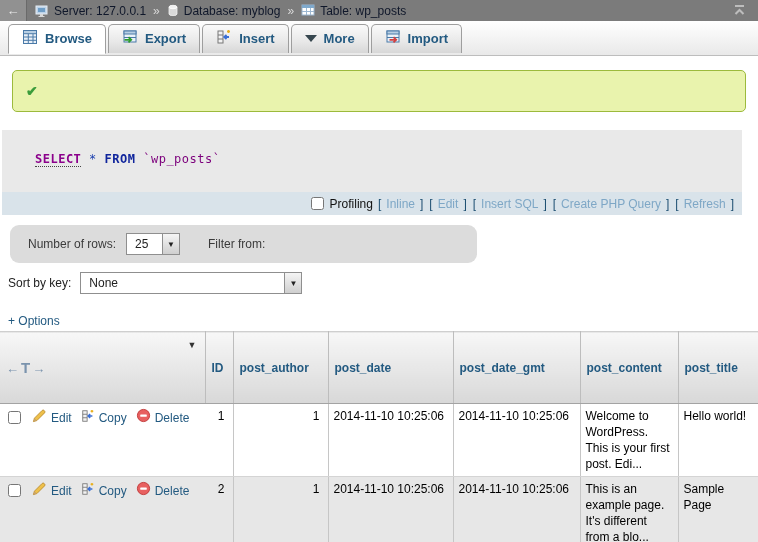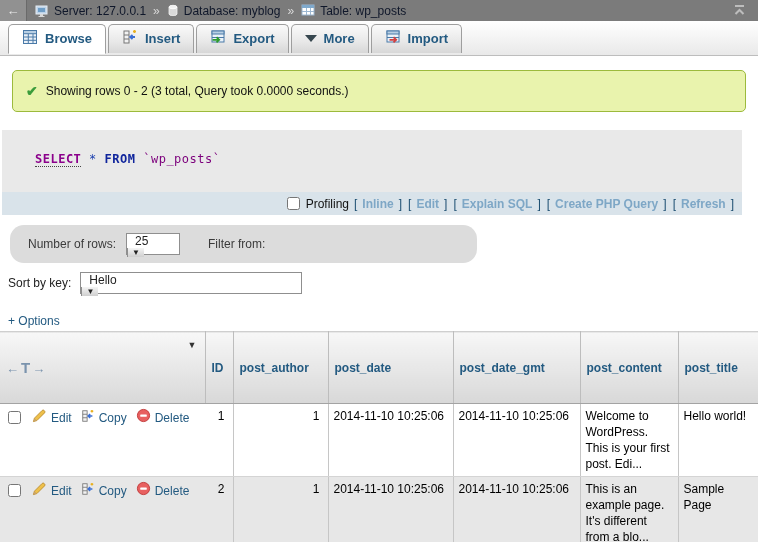--- a/index.html
+++ b/index.html
@@ -58,32 +58,32 @@
   .sql { font-family:"DejaVu Sans Mono", monospace; font-size:12px; letter-spacing:0.5px; }
   .kw-select { color:#8b008b; font-weight:bold; border-bottom:1px dotted #444; cursor:pointer; }
   .sql-op { color:#1b3fae; }
   .kw { color:#10259c; font-weight:bold; }
   .ident { color:#7c007c; }
   .query-toolbar {
     background:#d9e3ea; height:23px; display:flex; align-items:center; justify-content:flex-end;
     padding-right:7px; gap:4px; color:#111;
   }
   .query-toolbar input { width:13px; height:13px; margin-right:2px; }
-  .qlink { color:#7ea7c6; cursor:pointer;font-weight:bold; }
+  .qlink { color:#7ea7c6; cursor:pointer; }
   .br { color:#1d4f72; margin:0 1px; }
 
   
   .rows-bar {
     position:absolute; top:225px; left:10px; width:467px; height:38px;
-    background:#dcdcdc; border-radius:14px; display:flex; align-items:center;
+    background:#dcdcdc; border-radius:9px; display:flex; align-items:center;
     padding-left:18px; gap:10px; color:#3b3b3b;
   }
   .select {
     display:inline-flex; align-items:stretch; height:22px; background:#fff;
-    border:1px solid #8f8f8f; cursor:pointer;flex-direction:column;
+    border:1px solid #8f8f8f; cursor:pointer;
   }
   .select .val { display:flex; align-items:center; padding:0 8px; color:#222; }
   .select .btn {
     width:17px; border-left:1px solid #8f8f8f; display:flex; align-items:center; justify-content:center;
     background:linear-gradient(180deg,#f5f5f5,#cfcfcf); font-size:8px; color:#222;
   }
   .sel-rows { width:54px; }
   .sel-rows .val { flex:1; }
   .filter-label { margin-left:18px; }
   .filter-input {
@@ -177,60 +177,59 @@
           <line x1="11" y1="5" x2="11" y2="14.5" stroke="#4a7aa8"></line>
           <line x1="1.5" y1="8" x2="14.5" y2="8" stroke="#4a7aa8"></line>
           <line x1="1.5" y1="11.3" x2="14.5" y2="11.3" stroke="#4a7aa8"></line>
         </svg>
     </span>
     <span>Browse</span>
   </div>
   <div class="tab">
     <span>
       <svg width="16" height="16" viewBox="0 0 16 16">
+          <rect x="2" y="2" width="12" height="11" fill="#eaf2f9" stroke="#4a7aa8"></rect>
+          <rect x="2" y="2" width="12" height="3" fill="#b8cfe4" stroke="#4a7aa8"></rect>
+          <line x1="2" y1="8.5" x2="14" y2="8.5" stroke="#4a7aa8"></line>
+          <path d="M2.5 10.8 H9 M6.5 8.2 L9.2 10.8 L6.5 13.4" stroke="#2e9b2e" stroke-width="1.8" fill="none"></path>
+        </svg>
+    </span>
+    <span>Export</span>
+  </div>
+  <div class="tab">
+    <span>
+      <svg width="16" height="16" viewBox="0 0 16 16">
           <rect x="2" y="2" width="5" height="12" fill="#f2f2f2" stroke="#777"></rect>
           <line x1="2" y1="6" x2="7" y2="6" stroke="#777"></line>
           <line x1="2" y1="10" x2="7" y2="10" stroke="#777"></line>
           <path d="M13 8 L8.5 8 M10.5 5.8 L8.2 8 L10.5 10.2" stroke="#3b6fd4" stroke-width="1.8" fill="none"></path>
           <path d="M11 2.5 h3 M12.5 1 v3" stroke="#e8b020" stroke-width="1.6"></path>
         </svg>
     </span>
     <span>Insert</span>
-  </div>
-  <div class="tab">
-    <span>
-      <svg width="16" height="16" viewBox="0 0 16 16">
-          <rect x="2" y="2" width="12" height="11" fill="#eaf2f9" stroke="#4a7aa8"></rect>
-          <rect x="2" y="2" width="12" height="3" fill="#b8cfe4" stroke="#4a7aa8"></rect>
-          <line x1="2" y1="8.5" x2="14" y2="8.5" stroke="#4a7aa8"></line>
-          <path d="M2.5 10.8 H9 M6.5 8.2 L9.2 10.8 L6.5 13.4" stroke="#2e9b2e" stroke-width="1.8" fill="none"></path>
-        </svg>
-    </span>
-    <span>Export</span>
   </div>
   <div class="tab">
     <span class="caret-down"></span>
     <span>More</span>
   </div>
   <div class="tab">
     <span>
       <svg width="16" height="16" viewBox="0 0 16 16">
           <rect x="2" y="2" width="12" height="11" fill="#eaf2f9" stroke="#4a7aa8"></rect>
           <rect x="2" y="2" width="12" height="3" fill="#b8cfe4" stroke="#4a7aa8"></rect>
           <line x1="2" y1="8.5" x2="14" y2="8.5" stroke="#4a7aa8"></line>
           <path d="M4.5 10.8 H11 M8.5 8.2 L11.2 10.8 L8.5 13.4" stroke="#d04040" stroke-width="1.8" fill="none"></path>
         </svg>
     </span>
     <span>Import</span>
   </div>
 </div>
 
 <div class="message">
   <span class="check">✔</span>
-  <span>Showing rows 0 - 2 (3 total, Query took 0.0000 seconds.)</span>
 </div>
 
 <div class="query-box">
   <div class="sql-area">
     <div class="sql">
       <span class="kw-select">SELECT</span>
       <span class="sql-op">*</span>
       <span class="kw">FROM</span>
       <span class="ident">`wp_posts`</span>
     </div>
@@ -238,21 +237,21 @@
   <div class="query-toolbar">
     <input type="checkbox" style="">
     <span>Profiling</span>
     <span class="br">[</span>
       <span class="qlink">Inline</span>
       <span class="br">]</span>
     <span class="br">[</span>
       <span class="qlink">Edit</span>
       <span class="br">]</span>
     <span class="br">[</span>
-      <span class="qlink">Explain SQL</span>
+      <span class="qlink">Insert SQL</span>
       <span class="br">]</span>
     <span class="br">[</span>
       <span class="qlink">Create PHP Query</span>
       <span class="br">]</span>
     <span class="br">[</span>
       <span class="qlink">Refresh</span>
       <span class="br">]</span>
   </div>
 </div>
 
@@ -261,21 +260,21 @@
   <div class="select sel-rows">
     <span class="val">25</span>
     <span class="btn">▼</span>
   </div>
   <span class="filter-label">Filter from:</span>
 </div>
 
 <div class="sort-row">
   <span>Sort by key:</span>
   <div class="select sel-sort">
-    <span class="val">Hello</span>
+    <span class="val">None</span>
     <span class="btn">▼</span>
   </div>
 </div>
 
 <div class="options-link">+ Options</div>
 
 <table class="results">
   <colgroup>
     <col style="width:205px">
       <col style="width:28px">

